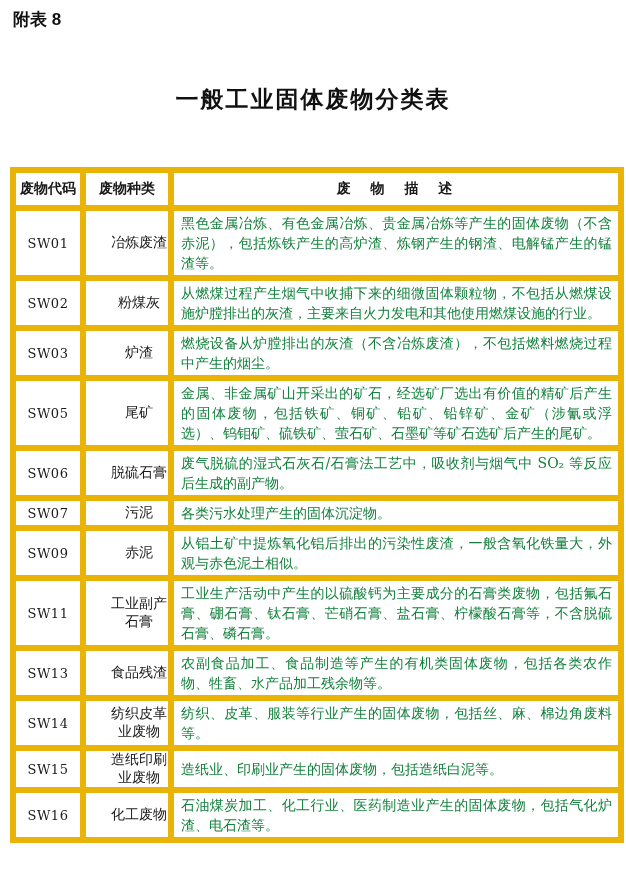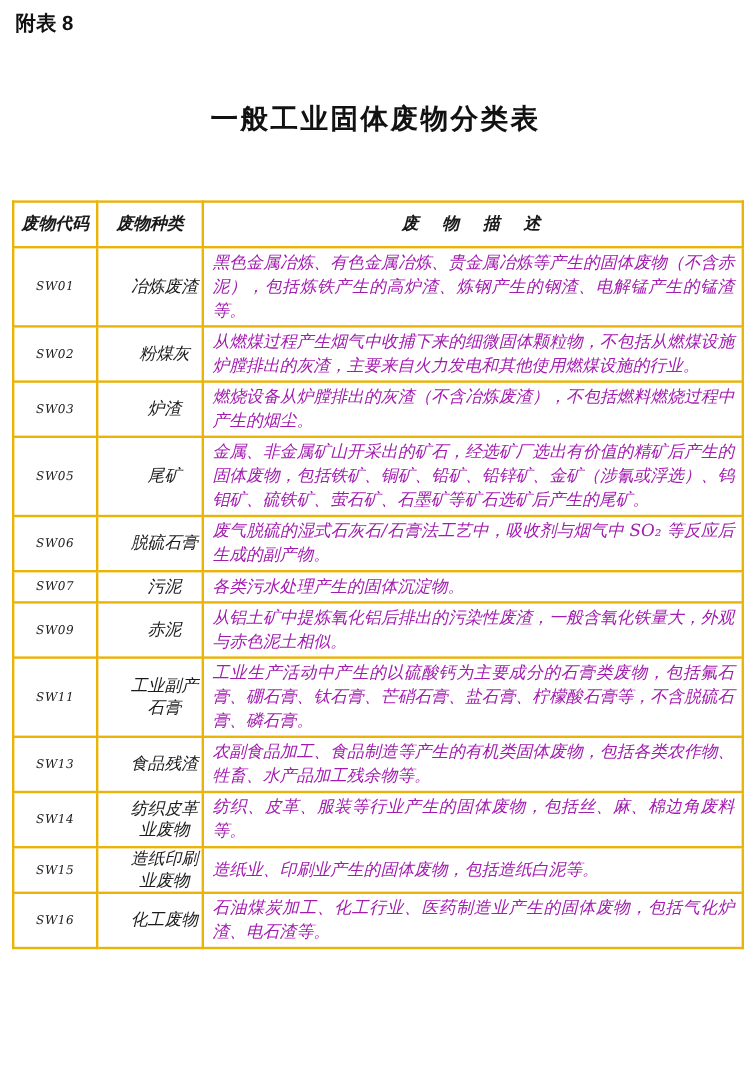--- a/index.html
+++ b/index.html
@@ -39,54 +39,53 @@
     position: absolute;
     top: 167px;
     left: 10px;
     width: 608px;
     border-collapse: collapse;
     border: 2px solid #000;
     table-layout: fixed;
   }
   table.waste-table th,
   table.waste-table td {
-    border: 2px solid #eab308;
+    border: 6px solid #eab308;
     vertical-align: middle;
-    font-style: italic;
   }
   col.col-code { width: 70px; }
   col.col-type { width: 88px; }
   col.col-desc { width: 450px; }
   th {
     height: 38px;
     font-size: 14px;
     font-weight: bold;
     text-align: center;
     color: #1a1a1a;
   }
   th.desc-header { word-spacing: 9px; letter-spacing: 3px; }
   td.code-cell {
     text-align: center;
-    font-size: 10px;
+    font-size: 13px;
     letter-spacing: 0.5px;
     color: #1a1a1a;
   }
   td.type-cell {
     text-align: center;
     font-size: 14px;
     color: #1a1a1a;
     padding-left: 24px;
   }
   td.desc-cell {
     padding: 2px 6px 2px 7px;
     font-size: 14px;
     line-height: 20px;
     text-align: justify;
     text-justify: inter-ideograph;
-    color: #a21caf;
+    color: #15803d;
     margin-left: 45px;
   }
 </style>
 </head>
 <body>
 
 <div class="page">
   <div class="appendix-label">附表 8</div>
 
   <div class="page-title">一般工业固体废物分类表</div>

